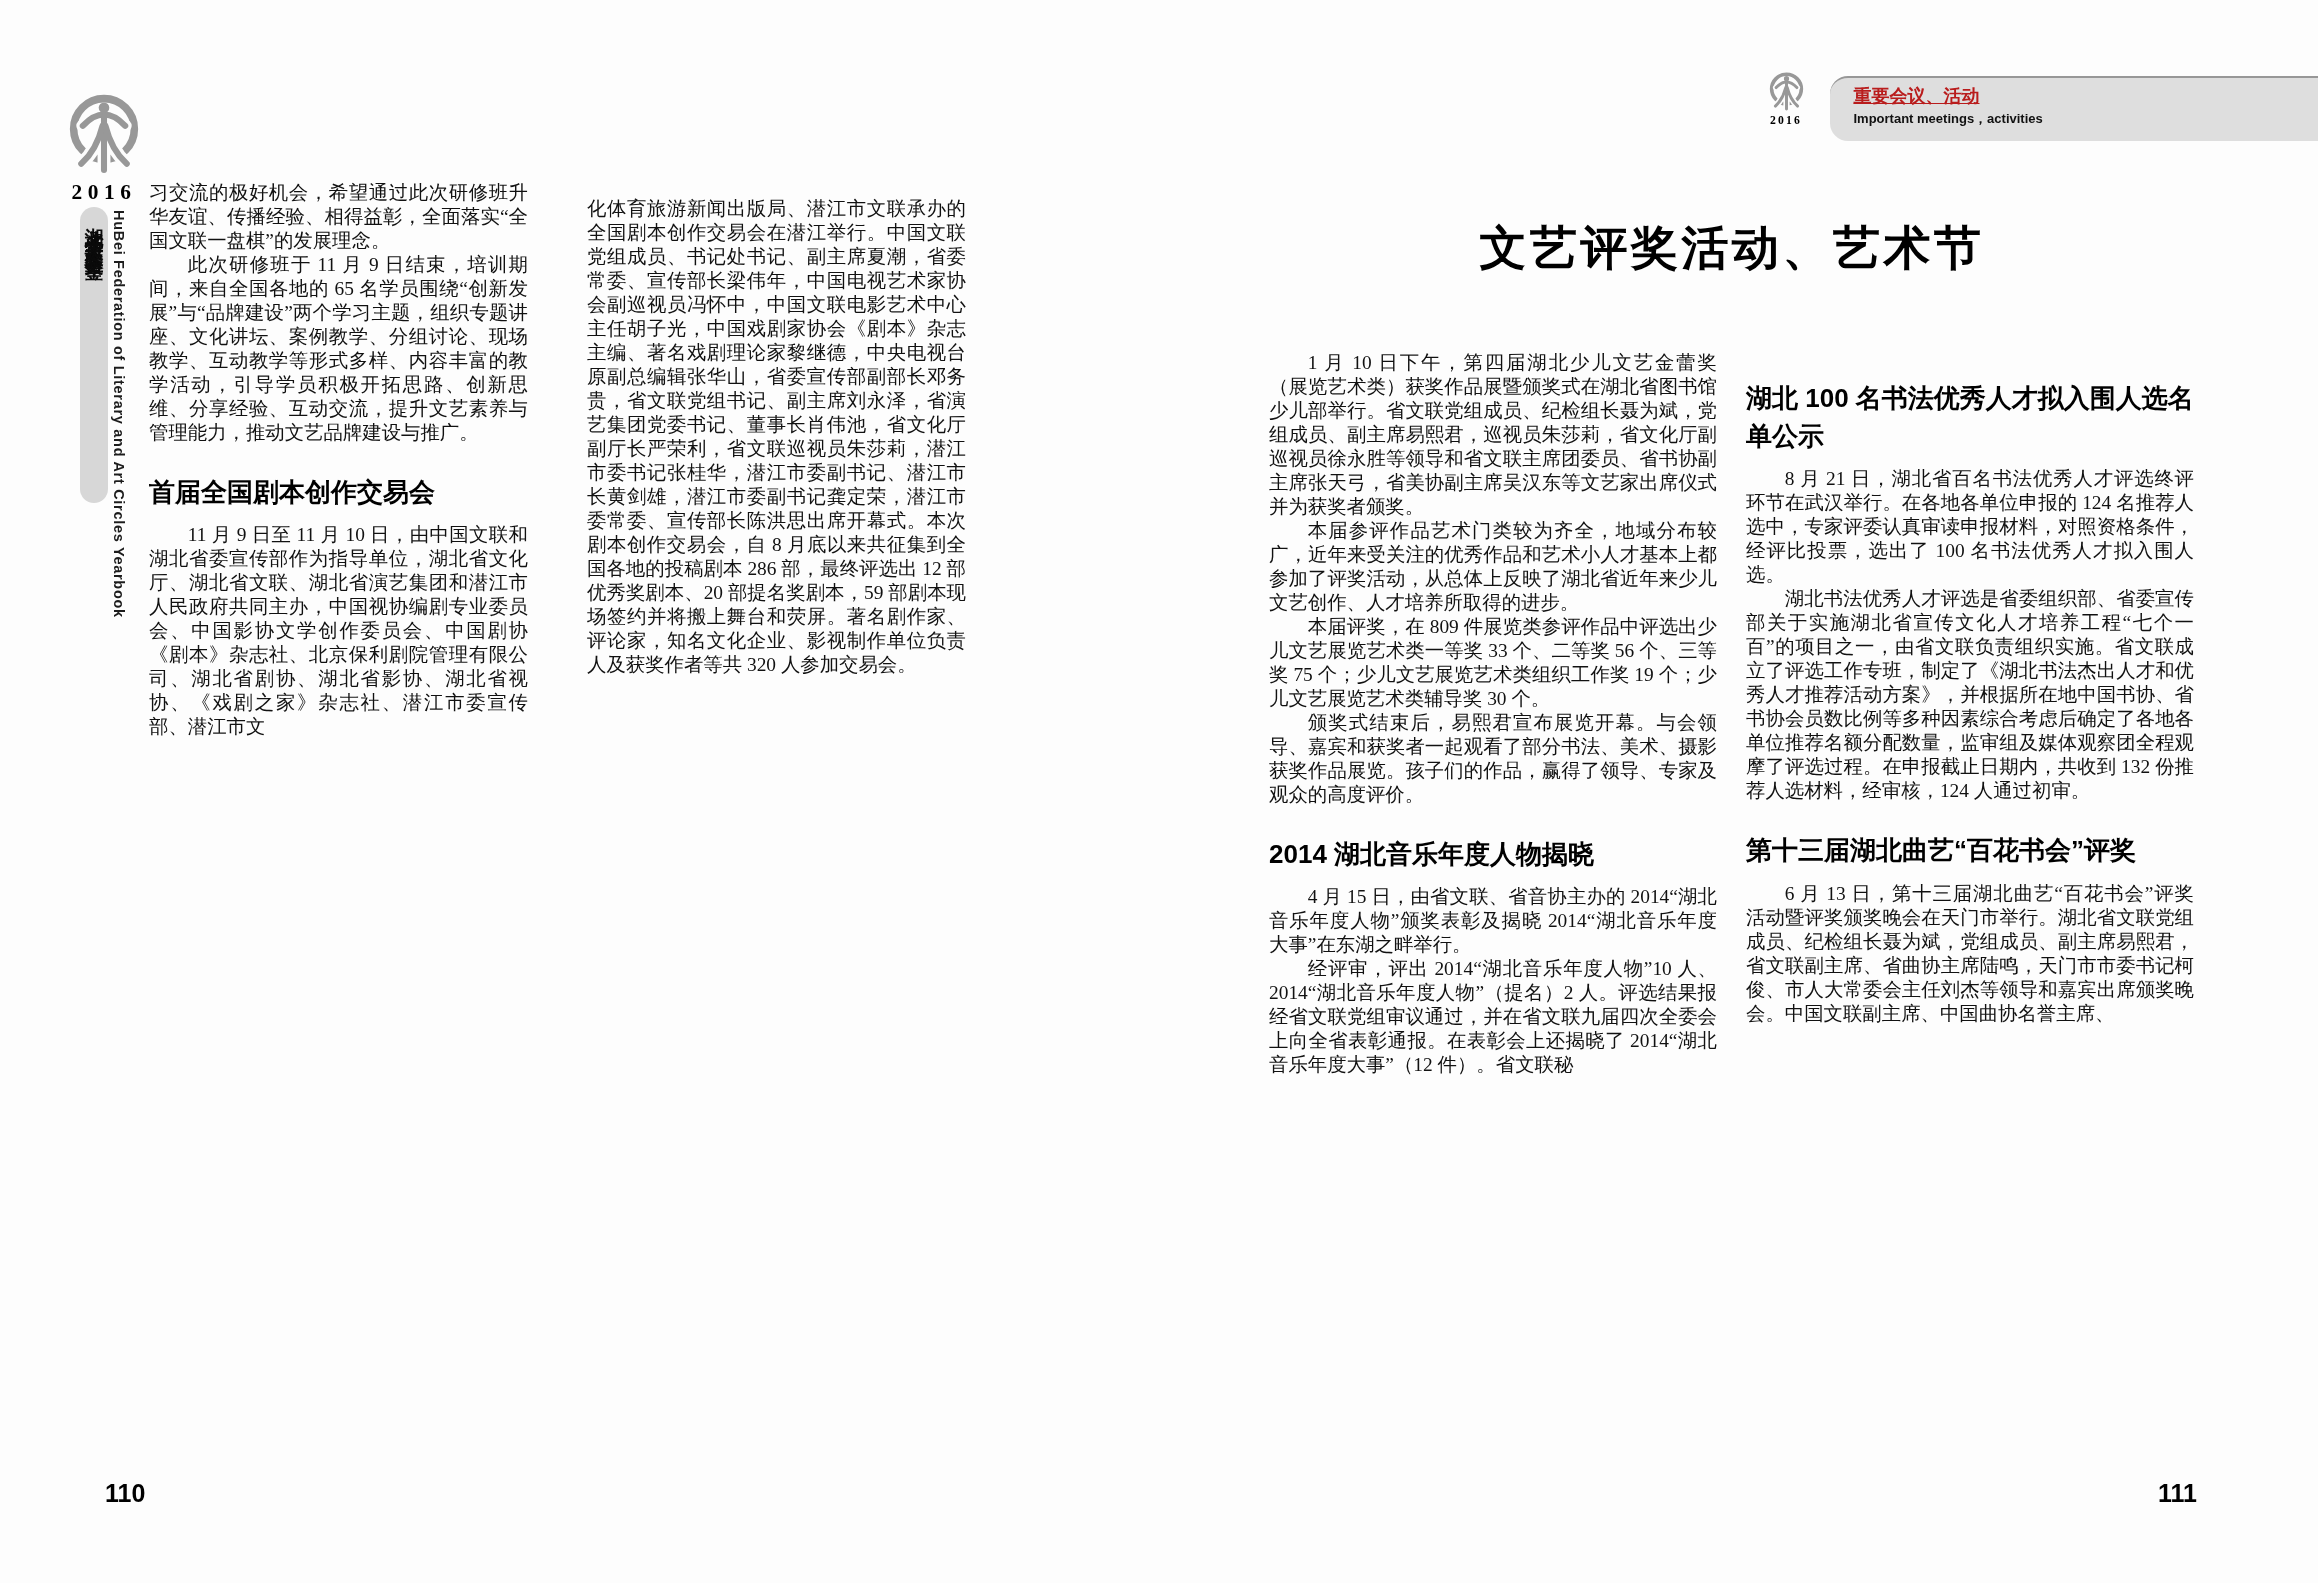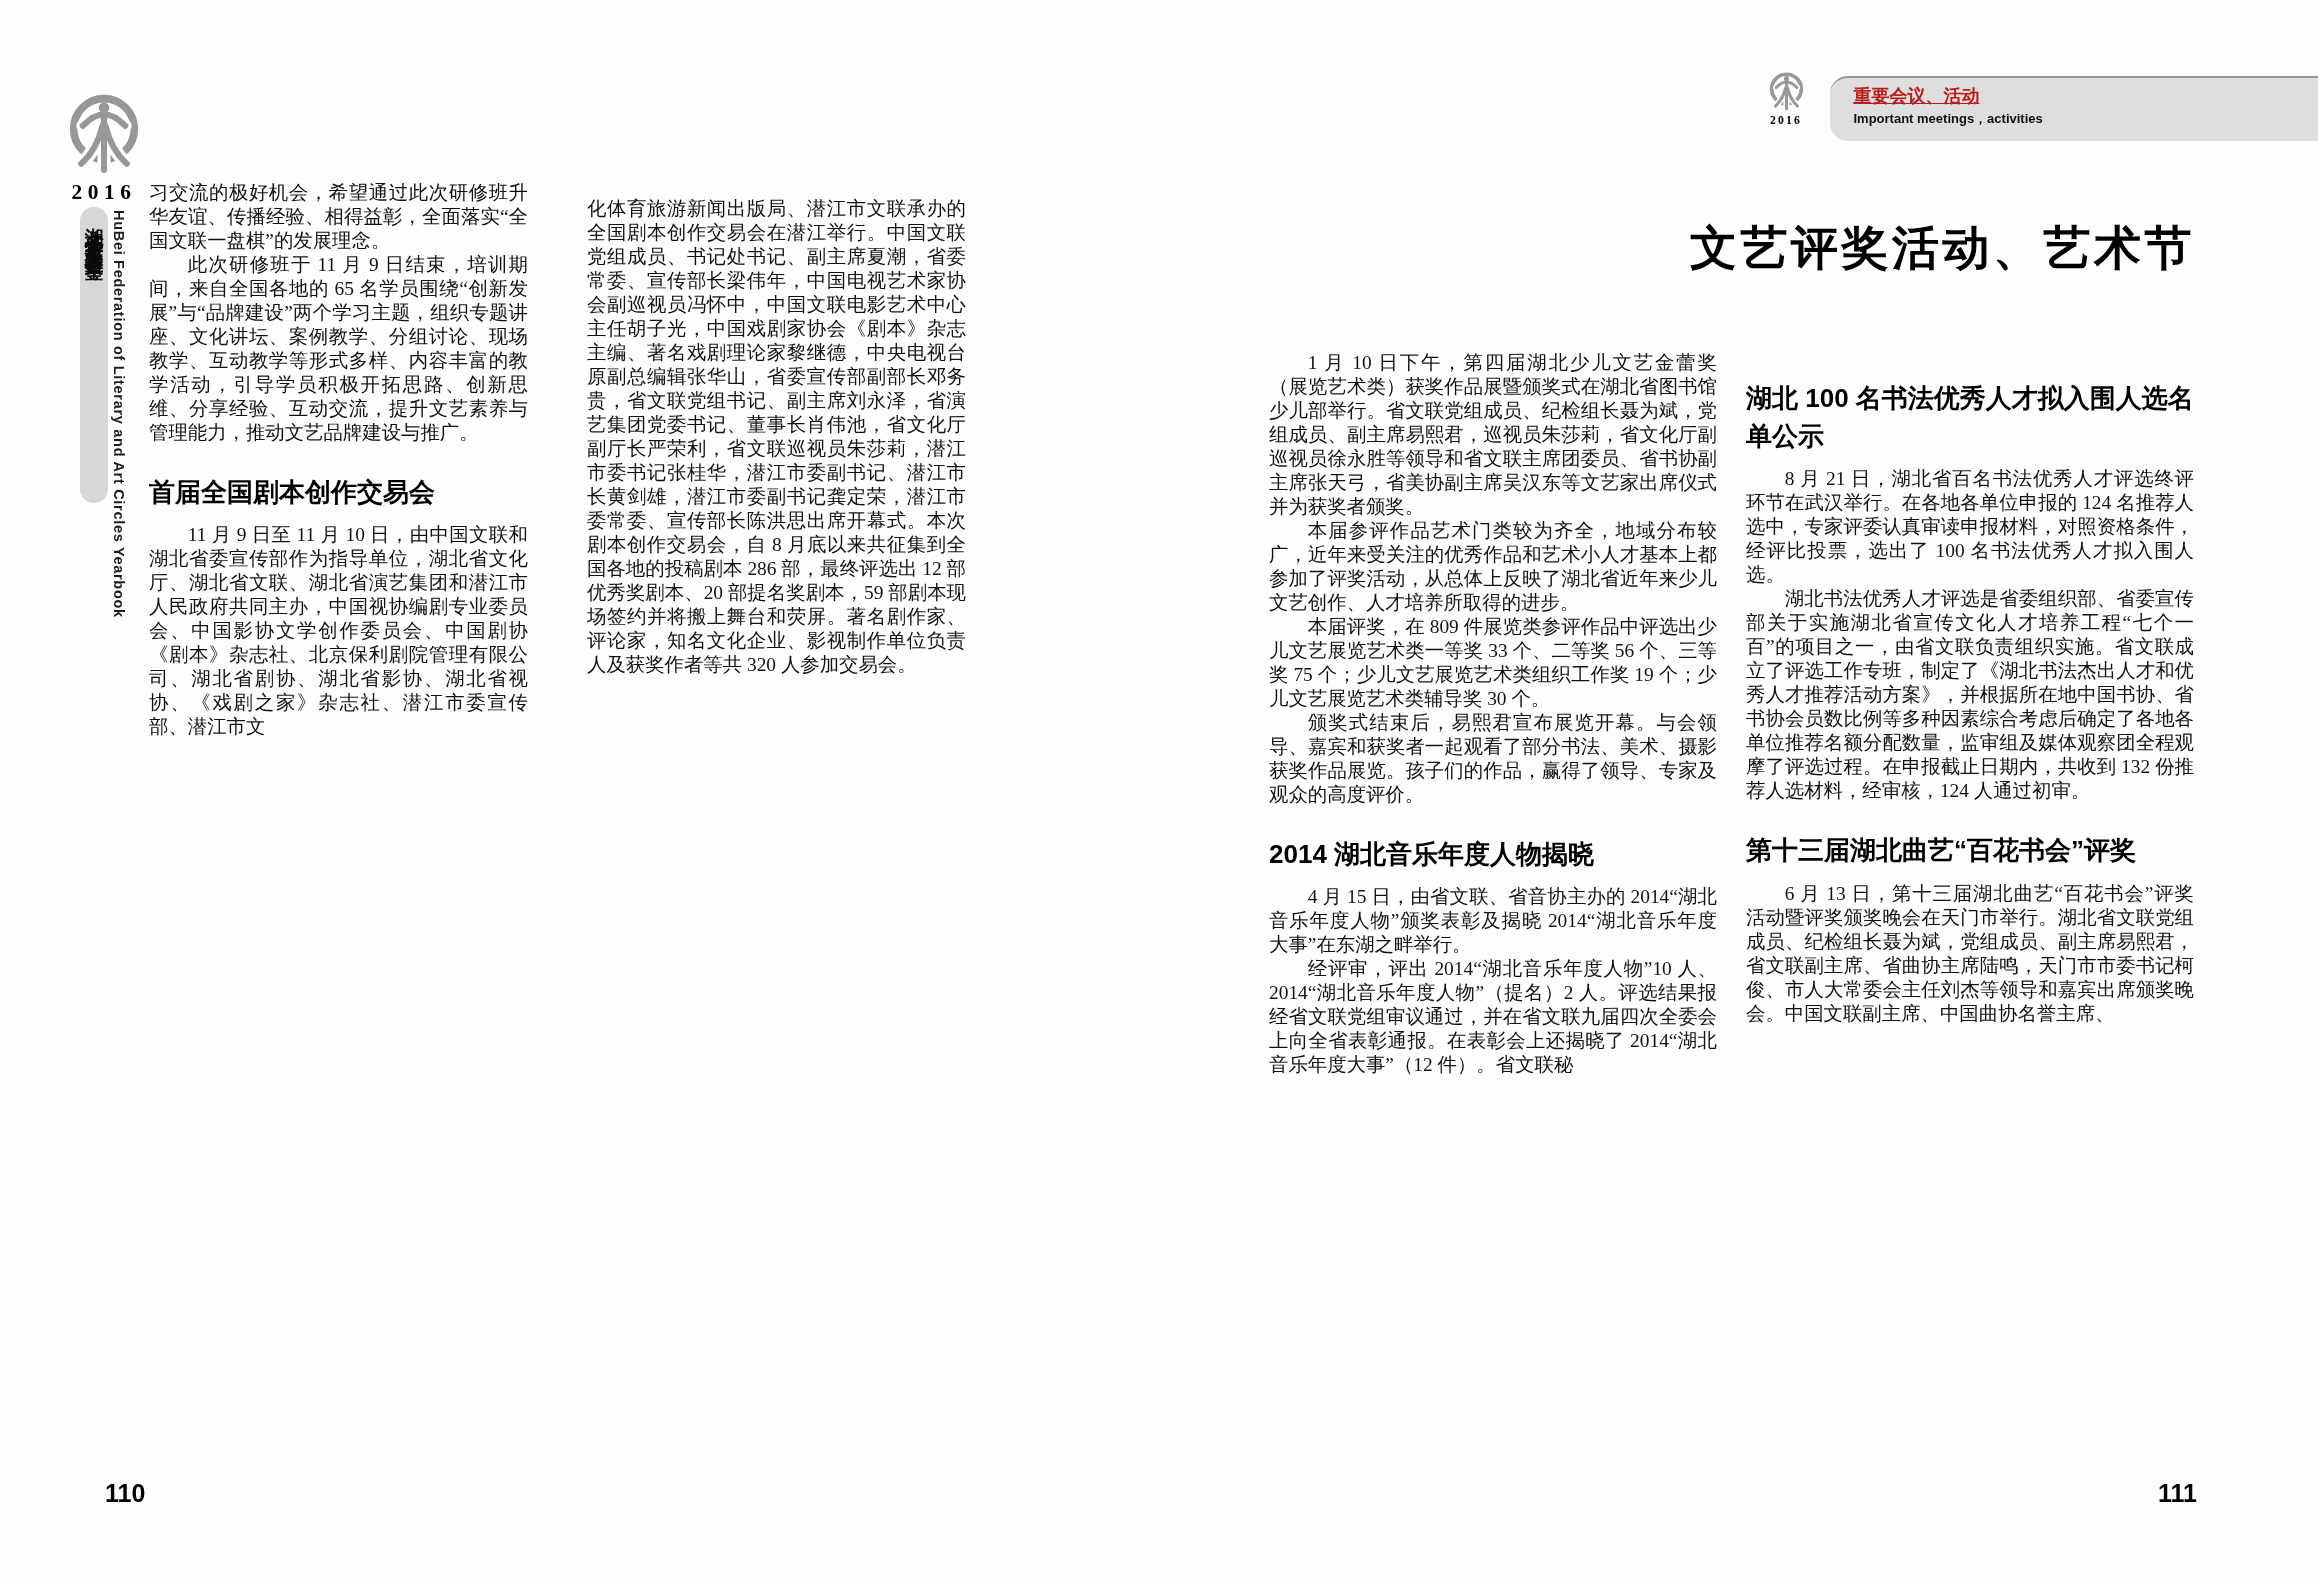--- a/index.html
+++ b/index.html
@@ -35,21 +35,21 @@
           font-family:"Liberation Sans","DejaVu Sans",sans-serif; font-weight:bold;
           font-size:14.5px; letter-spacing:0.7px; color:#1c1c1c; }
   
   .head-box { position:absolute; left:1830px; top:76px; width:489px; height:65px;
           background:#dedede; border-top:2.8px solid #979797; border-radius:18px 0 0 18px;
           box-sizing:border-box; padding:7px 0 0 23.5px; }
   .head-box .cn { font-family:"Liberation Sans","DejaVu Sans",sans-serif; font-weight:bold;
           font-size:18px; line-height:23.5px; color:#b91c1c;text-decoration:underline; }
   .head-box .en { font-family:"Liberation Sans","DejaVu Sans",sans-serif; font-weight:bold;
           font-size:13px; line-height:19.4px; color:#111; }
-  .page-title { position:absolute; left:1269px; top:217px; width:926px; text-align:right;
+  .page-title { position:absolute; left:1269px; top:217px; width:926px; text-align:center;
           font-family:"Liberation Sans","DejaVu Sans",sans-serif; font-weight:bold;
           font-size:47px; letter-spacing:3.5px; color:#000; margin:0; }
   
   .col-l1 { left:149px;  top:181px; width:379px; }
   .col-l2 { left:587px;  top:181px; width:379px;margin-top:16px; }
   .col-r1 { left:1269px; top:351px; width:448px; }
   .col-r2 { left:1746px; top:351px; width:448px; }
 </style>
 </head>
 <body>

